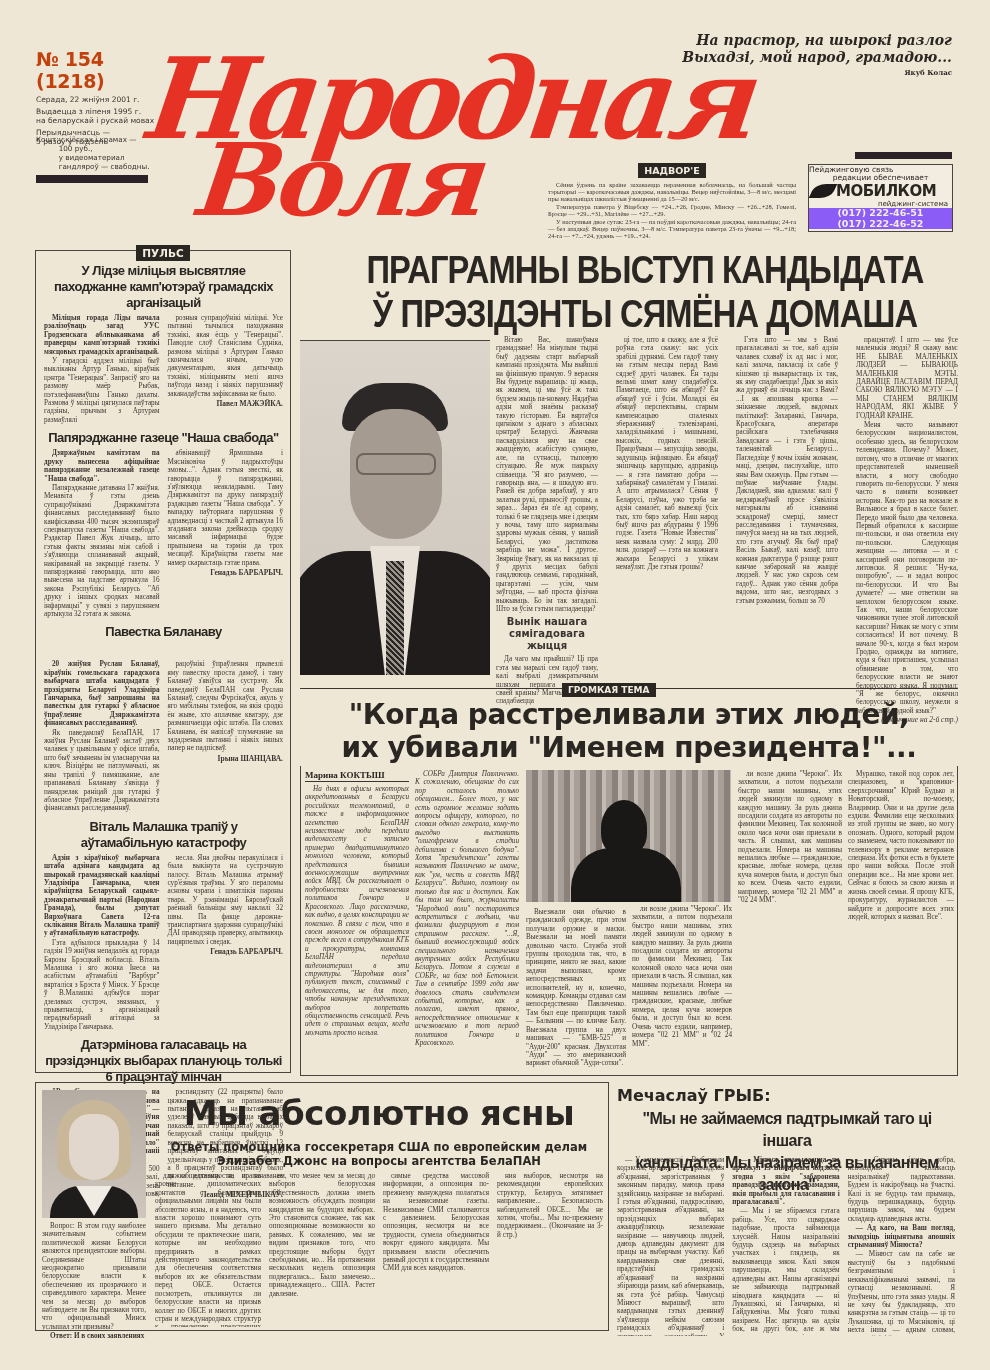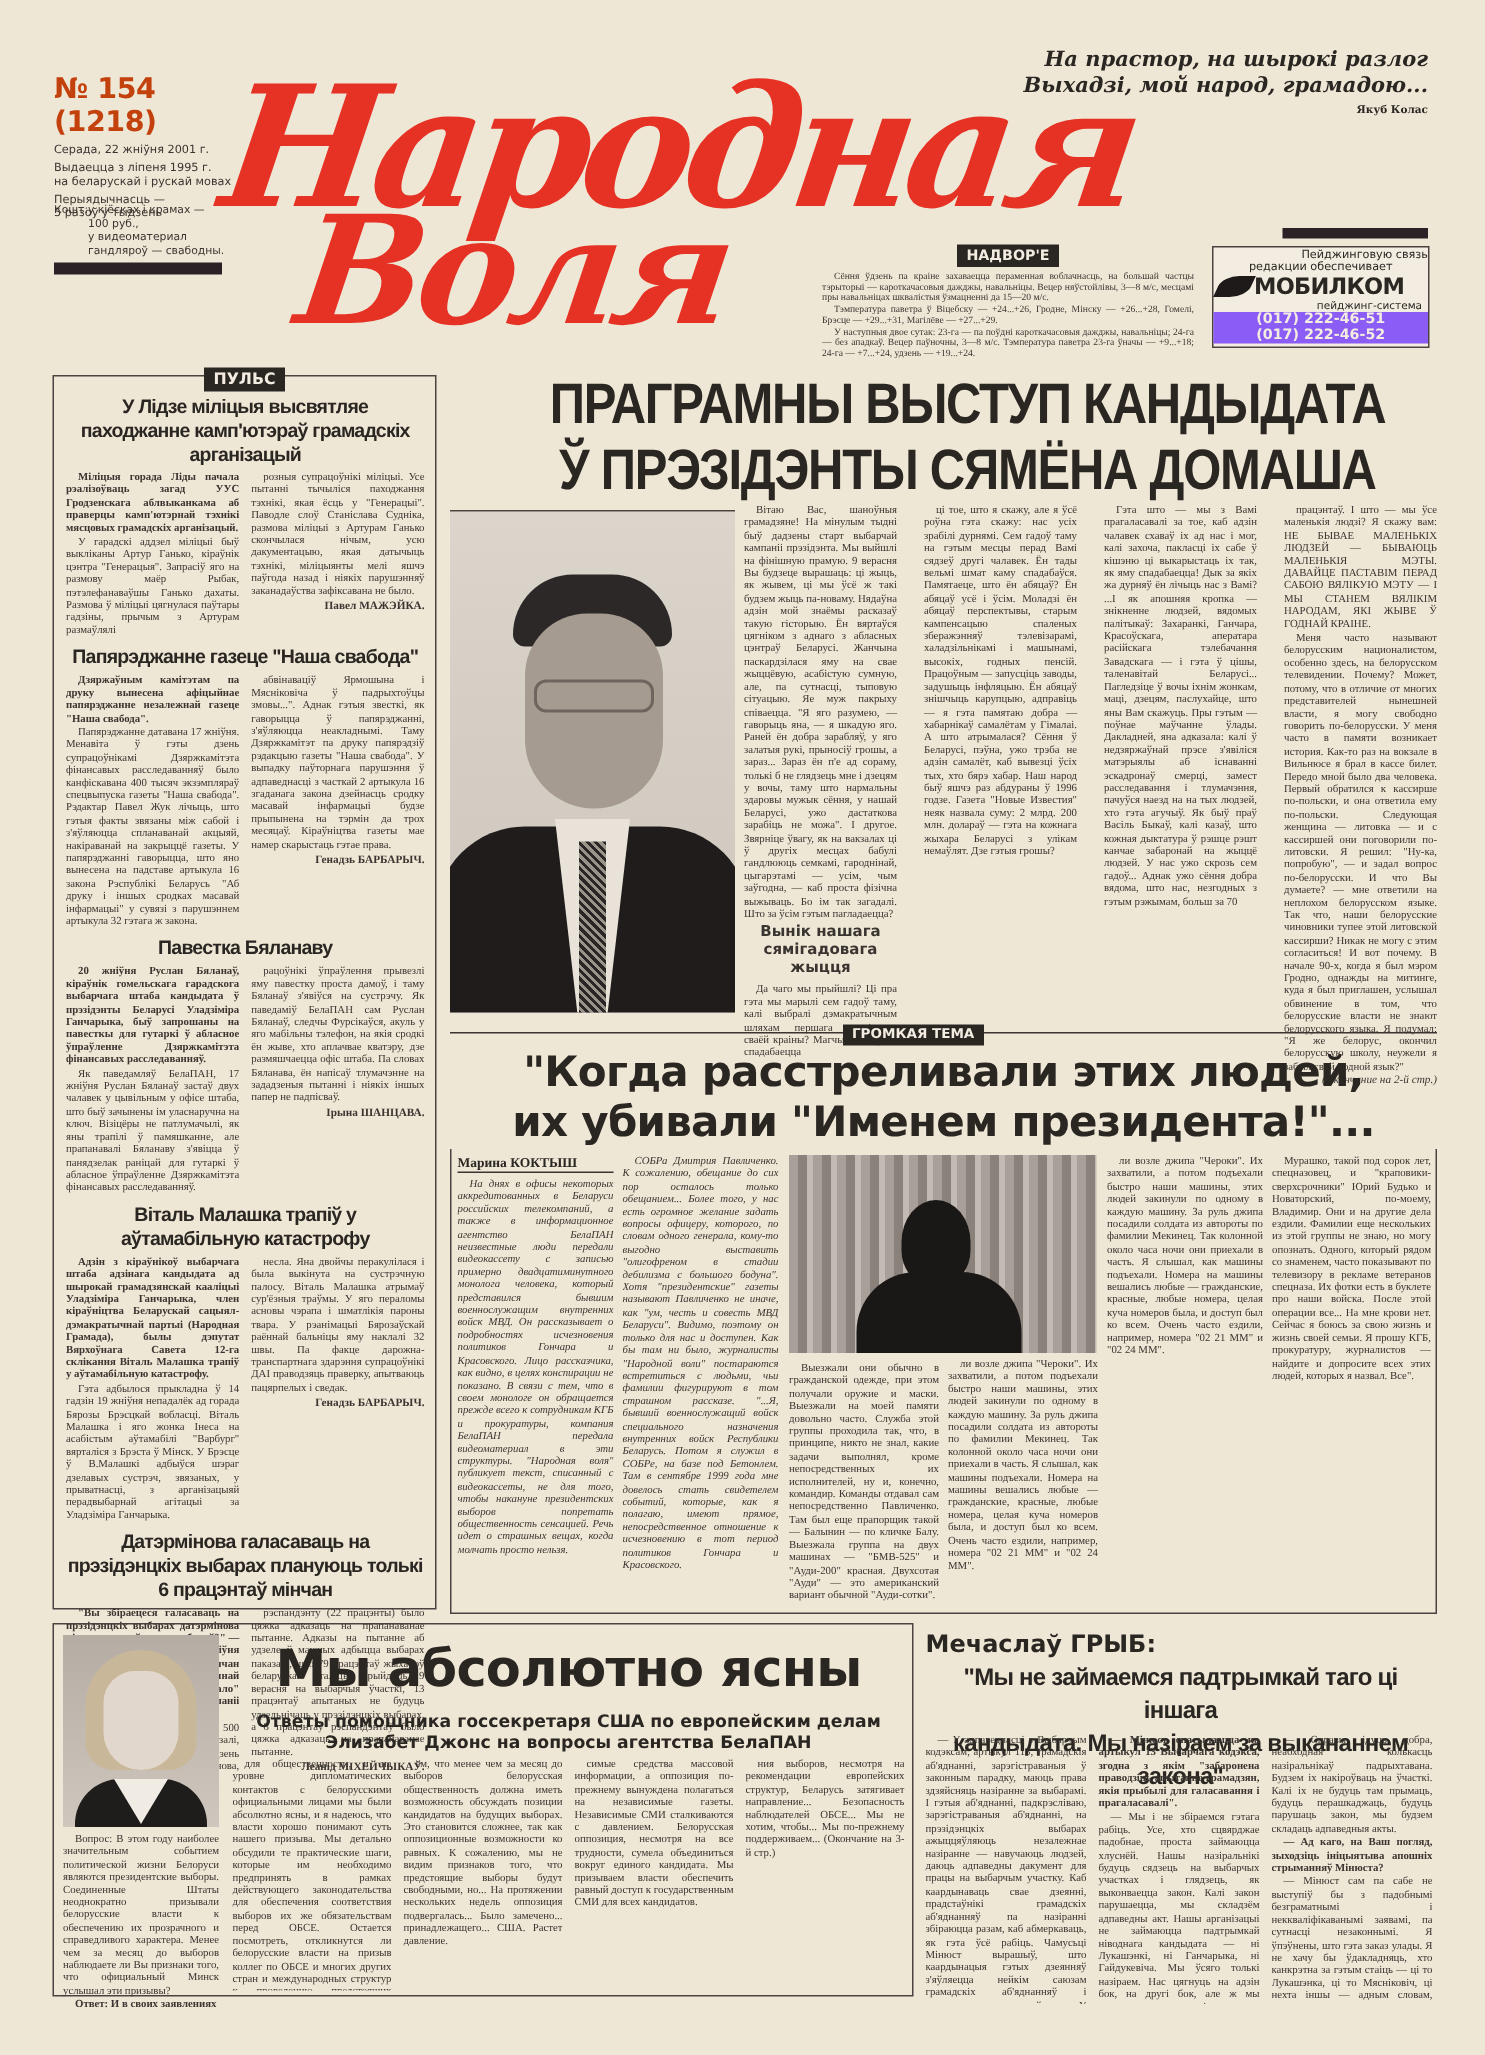--- a/index.html
+++ b/index.html
@@ -69,21 +69,21 @@
   <div style="text-align:center;margin-bottom:3px;"><span class="tag">НАДВОР'Е</span></div>
   <div class="txt" style="font-size:6.4px;line-height:7px;">
     <p>Сёння ўдзень па краiне захаваецца пераменная воблачнасць, на большай частцы тэрыторыi — кароткачасовыя дажджы, навальнiцы. Вецер няўстойлiвы, 3—8 м/с, месцамi пры навальнiцах шквалiстыя ўзмацненнi да 15—20 м/с.</p>
     <p>Тэмпература паветра ў Вiцебску — +24...+26, Гродне, Мiнску — +26...+28, Гомелi, Брэсце — +29...+31, Магiлёве — +27...+29.</p>
     <p>У наступныя двое сутак: 23-га — па поўднi кароткачасовыя дажджы, навальнiцы; 24-га — без ападкаў. Вецер паўночны, 3—8 м/с. Тэмпература паветра 23-га ўначы — +9...+18; 24-га — +7...+24, удзень — +19...+24.</p>
   </div>
 </div>
 
 <div class="abs" style="left:855px;top:152px;width:97px;height:7px;background:#2a2226;"></div>
 <div class="abs box" style="left:808px;top:164px;width:145px;height:68px;font-family:'DejaVu Sans',sans-serif;background:#f3ede1;">
-  <div style="text-align:right;font-size:7.5px;line-height:8px;margin-top:1px;">Пейджинговую связь</div>
+  <div style="text-align:left;font-size:7.5px;line-height:8px;margin-top:1px;">Пейджинговую связь</div>
   <div style="text-align:center;font-size:7.5px;line-height:8px;">редакции обеспечивает</div>
   <div style="display:flex;align-items:center;padding:0 3px;">
     <span style="display:inline-block;width:22px;height:14px;background:#1e1a1a;border-radius:50% 0 50% 0;transform:skewX(-25deg);"></span>
     <span style="font-weight:bold;font-size:15px;letter-spacing:-0.5px;margin-left:2px;">МОБИЛКОМ</span>
   </div>
   <div style="text-align:right;font-size:7px;padding-right:4px;">пейджинг-система</div>
   <div style="background:#8b5cf6;color:#f3ede1;font-weight:bold;font-size:9.5px;text-align:center;line-height:10.5px;">
     <div>(017) 222-46-51</div>
     <div>(017) 222-46-52</div>
   </div>
@@ -110,21 +110,21 @@
         <p class="lead">Дзяржаўным камiтэтам па друку вынесена афiцыйнае папярэджанне незалежнай газеце "Наша свабода".</p>
         <p>Папярэджанне датавана 17 жнiўня. Менавiта ў гэты дзень супрацоўнiкамi Дзяржкамiтэта фiнансавых расследаванняў было канфiскавана 400 тысяч экзэмпляраў спецвыпуска газеты "Наша свабода". Рэдактар Павел Жук лiчыць, што гэтыя факты звязаны мiж сабой i з'яўляюцца спланаванай акцыяй, накiраванай на закрыццё газеты. У папярэджаннi гаворыцца, што яно вынесена на падставе артыкула 16 закона Рэспублiкi Беларусь "Аб друку i iншых сродках масавай iнфармацыi" у сувязi з парушэннем артыкула 32 гэтага ж закона.</p>
       </div>
     <div class="txt">
         <p>абвiнавацiў Ярмошына i Мяснiковiча ў падрыхтоўцы змовы...". Аднак гэтыя звесткi, як гаворыцца ў папярэджаннi, з'яўляюцца неакладнымi. Таму Дзяржкамiтэт па друку папярэдзiў рэдакцыю газеты "Наша свабода". У выпадку паўторнага парушэння ў адпаведнасцi з часткай 2 артыкула 16 згаданага закона дзейнасць сродку масавай iнфармацыi будзе прыпынена на тэрмiн да трох месяцаў. Кiраўнiцтва газеты мае намер скарыстаць гэтае права.</p>
         <div class="sig">Генадзь БАРБАРЫЧ.</div>
       </div>
   </div>
 
   <div class="cond" style="font-size:13px;line-height:16px;text-align:center;margin-top:5px;">Павестка Бяланаву</div>
-  <div class="cols" style="margin-top:3px;">
+  <div class="cols" style="margin-top:20px;">
     <div class="txt">
         <p class="lead">20 жнiўня Руслан Бяланаў, кiраўнiк гомельскага гарадскога выбарчага штаба кандыдата ў прэзiдэнты Беларусi Уладзiмiра Ганчарыка, быў запрошаны на павесткы для гутаркi ў абласное ўпраўленне Дзяржкамiтэта фiнансавых расследаванняў.</p>
         <p>Як паведамляў БелаПАН, 17 жнiўня Руслан Бяланаў застаў двух чалавек у цывiльным у офiсе штаба, што быў зачынены iм уласнаручна на ключ. Вiзiцёры не патлумачылi, як яны трапiлi ў памяшканне, але прапанавалi Бяланаву з'явiцца ў панядзелак ранiцай для гутаркi ў абласное ўпраўленне Дзяржкамiтэта фiнансавых расследаванняў.</p>
       </div>
     <div class="txt">
         <p>рацоўнiкi ўпраўлення прывезлi яму павестку проста дамоў, i таму Бяланаў з'явiўся на сустрэчу. Як паведамiў БелаПАН сам Руслан Бяланаў, следчы Фурсiкаўся, акуль у яго мабiльны тэлефон, на якiя сродкi ён жыве, хто аплачвае кватэру, дзе размяшчаецца офiс штаба. Па словах Бяланава, ён напiсаў тлумачэнне на зададзеныя пытаннi i нiякiх iншых папер не падпiсваў.</p>
         <div class="sig">Iрына ШАНЦАВА.</div>
       </div>
   </div>
 

